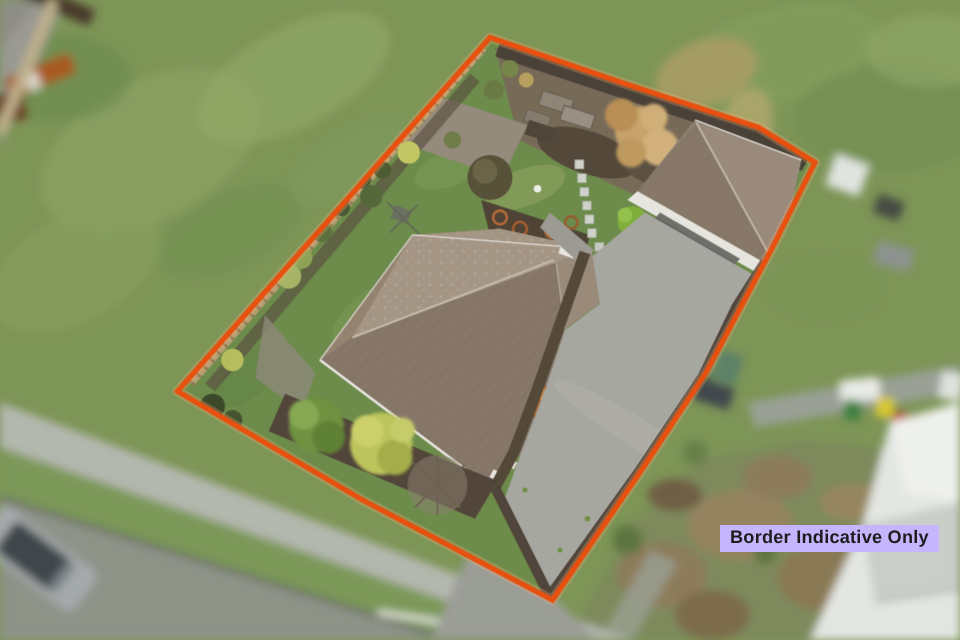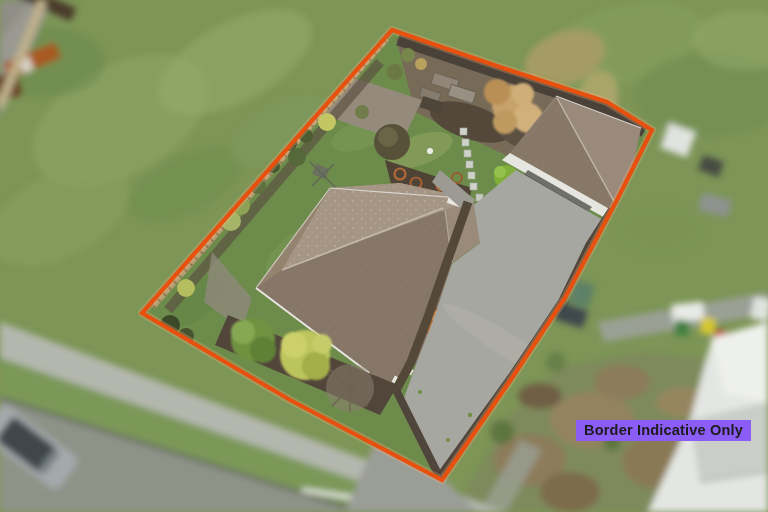--- a/index.html
+++ b/index.html
@@ -1,21 +1,21 @@
 <!DOCTYPE html>
 <html><head>
 <meta charset="utf-8">
 <style>
   html,body{margin:0;padding:0;background:#222;}
   .stage{position:relative;width:768px;height:512px;overflow:hidden;
          font-family:"Liberation Sans",sans-serif;}
   .stage svg{position:absolute;left:0;top:0;display:block;}
   .border-label{
     position:absolute;left:576px;top:420px;
-    background:#8b5cf6;color:#1c1c1c;
+    background:#c4b5fd;color:#1c1c1c;
     font:700 14.5px/16px "Liberation Sans",sans-serif;
     padding:2px 8px 3px;letter-spacing:.2px;white-space:nowrap;}
 </style>
 </head>
 <body>
 
 <div class="stage">
 <svg width="768" height="512" viewBox="0 0 768 512">
   <defs>
     <filter id="bgblur" x="-4%" y="-4%" width="108%" height="108%">

